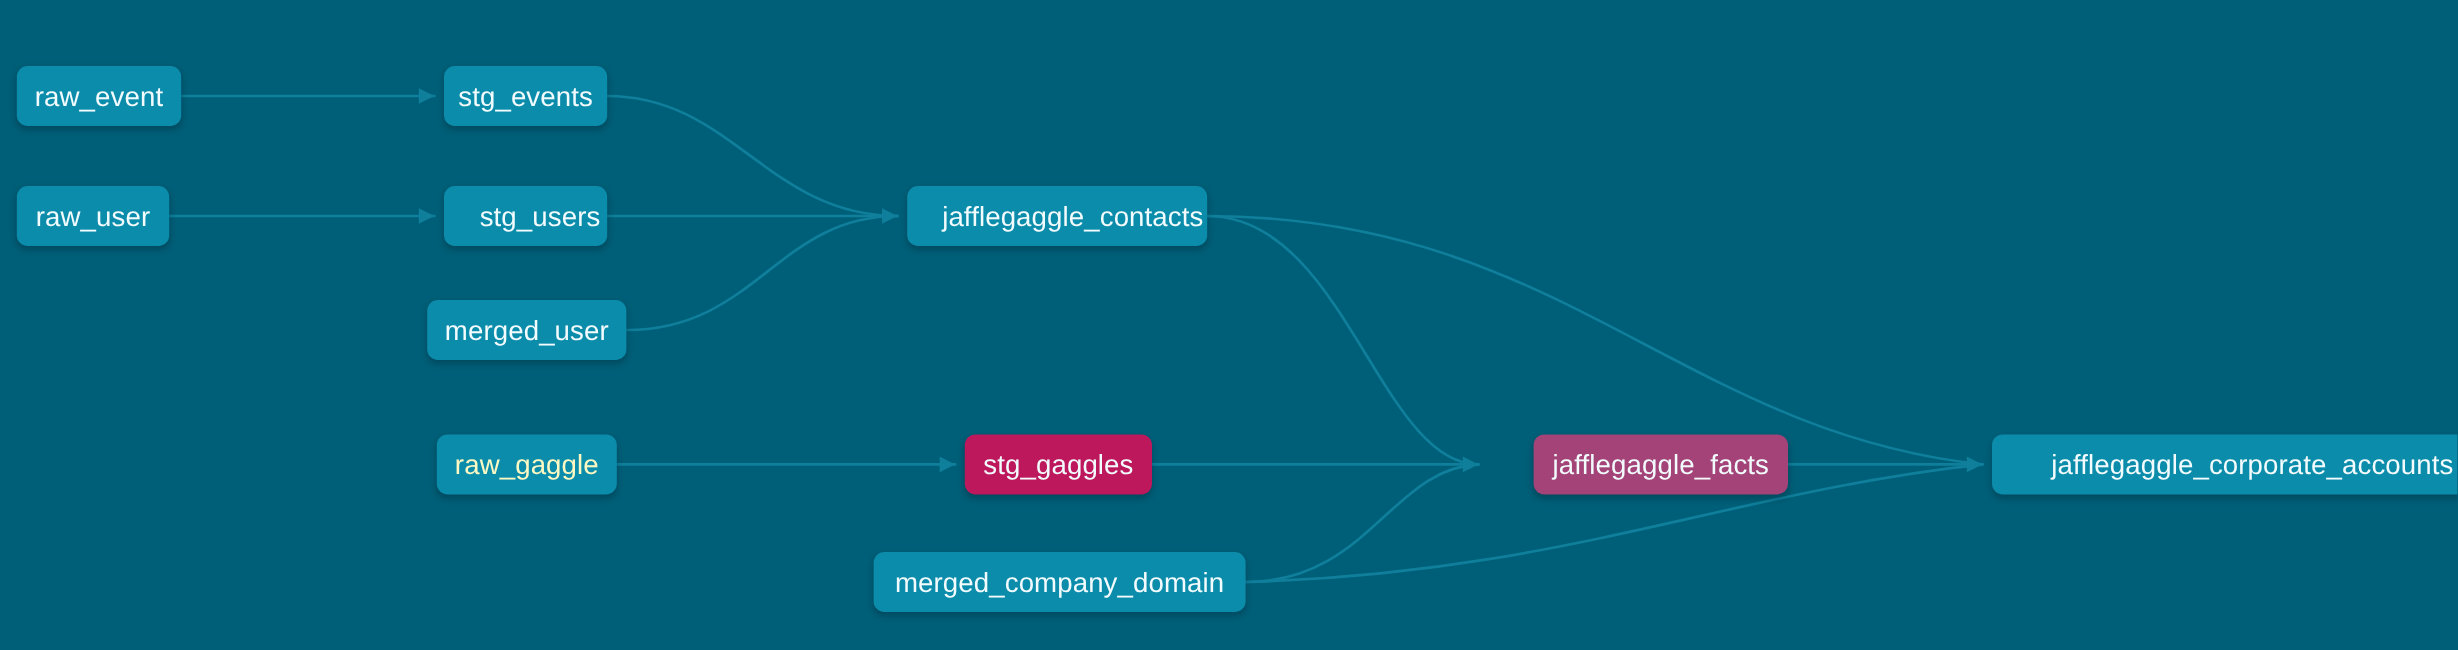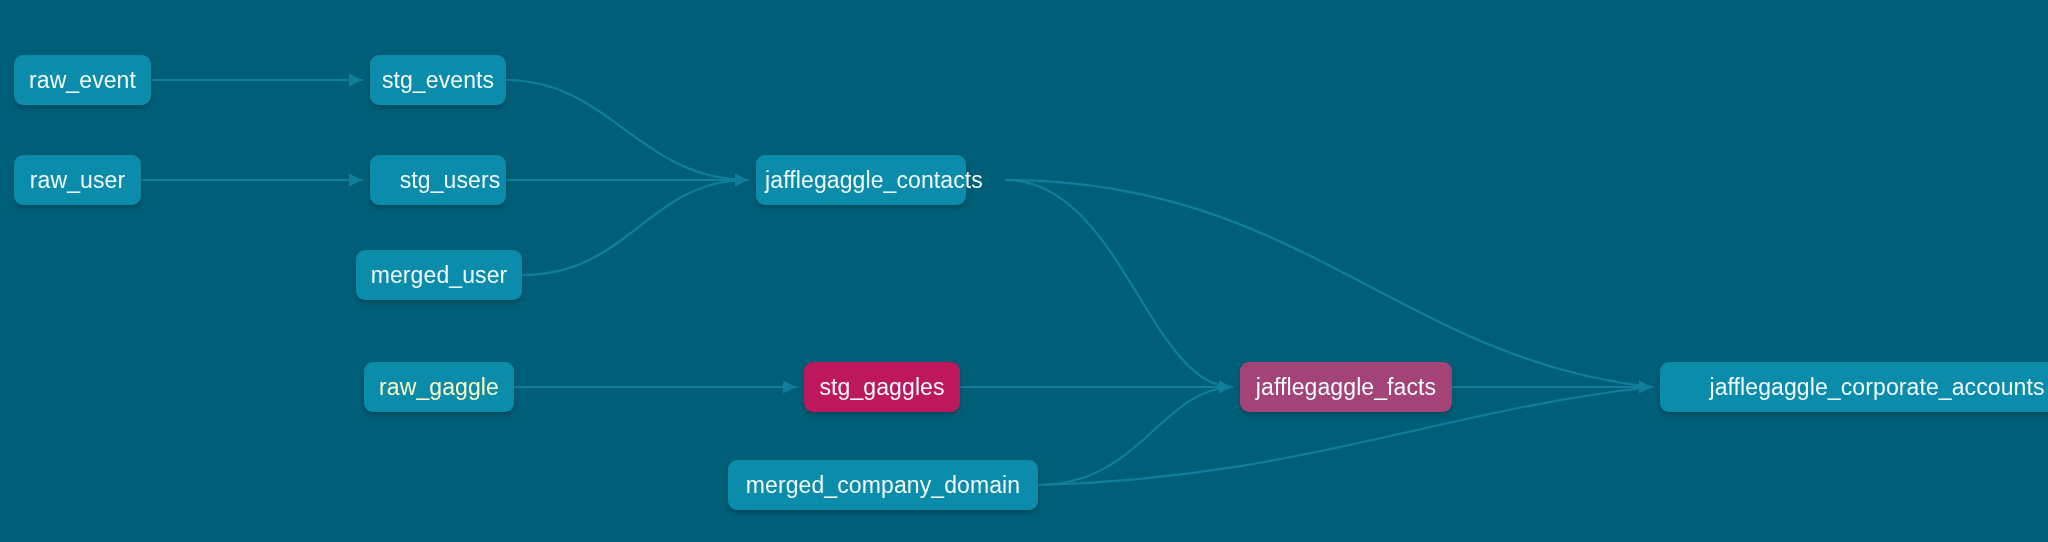--- a/index.html
+++ b/index.html
@@ -47,20 +47,21 @@
     font-size: 23px;
     line-height: 1;
     letter-spacing: 0.1px;
     white-space: nowrap;
     box-shadow: 0 3px 5px rgba(0, 28, 38, 0.30);
     cursor: pointer;
     user-select: none;
   }
   .node.selected {
     background: #a34377;
+    margin-left: 38px;
   }
   .node-label {
     pointer-events: none;
   }
 </style>
 </head>
 <body>
 
 <div id="canvas">
   <svg id="edge-layer" viewBox="0 0 2048 542" width="2048" height="542">
@@ -92,21 +93,21 @@
       </div>
       <div class="node" style="left: 14px; top: 155px; width: 127px; background: rgb(12, 140, 171); color: rgb(242, 251, 253);">
         <span class="node-label">raw_user</span>
       </div>
       <div class="node" style="left: 370px; top: 155px; width: 136px; background: rgb(12, 140, 171); color: rgb(242, 251, 253); padding-left: 42px;">
         <span class="node-label">stg_users</span>
       </div>
       <div class="node" style="left: 356px; top: 250px; width: 166px; background: rgb(12, 140, 171); color: rgb(242, 251, 253);">
         <span class="node-label">merged_user</span>
       </div>
-      <div class="node" style="left: 756px; top: 155px; width: 210px; background: rgb(12, 140, 171); color: rgb(242, 251, 253); padding-left: 44px;">
+      <div class="node" style="left: 756px; top: 155px; width: 250px; background: rgb(12, 140, 171); color: rgb(242, 251, 253); padding-left: 44px;">
         <span class="node-label">jafflegaggle_contacts</span>
       </div>
       <div class="node" style="left: 364px; top: 362px; width: 150px; background: rgb(12, 140, 171); color: #fef9c3;">
         <span class="node-label">raw_gaggle</span>
       </div>
       <div class="node" style="left: 804px; top: 362px; width: 156px; background: #be185d; color: rgb(242, 251, 253);">
         <span class="node-label">stg_gaggles</span>
       </div>
       <div class="node" style="left: 728px; top: 460px; width: 310px; background: rgb(12, 140, 171); color: rgb(242, 251, 253); align-items: center;">
         <span class="node-label">merged_company_domain</span>

